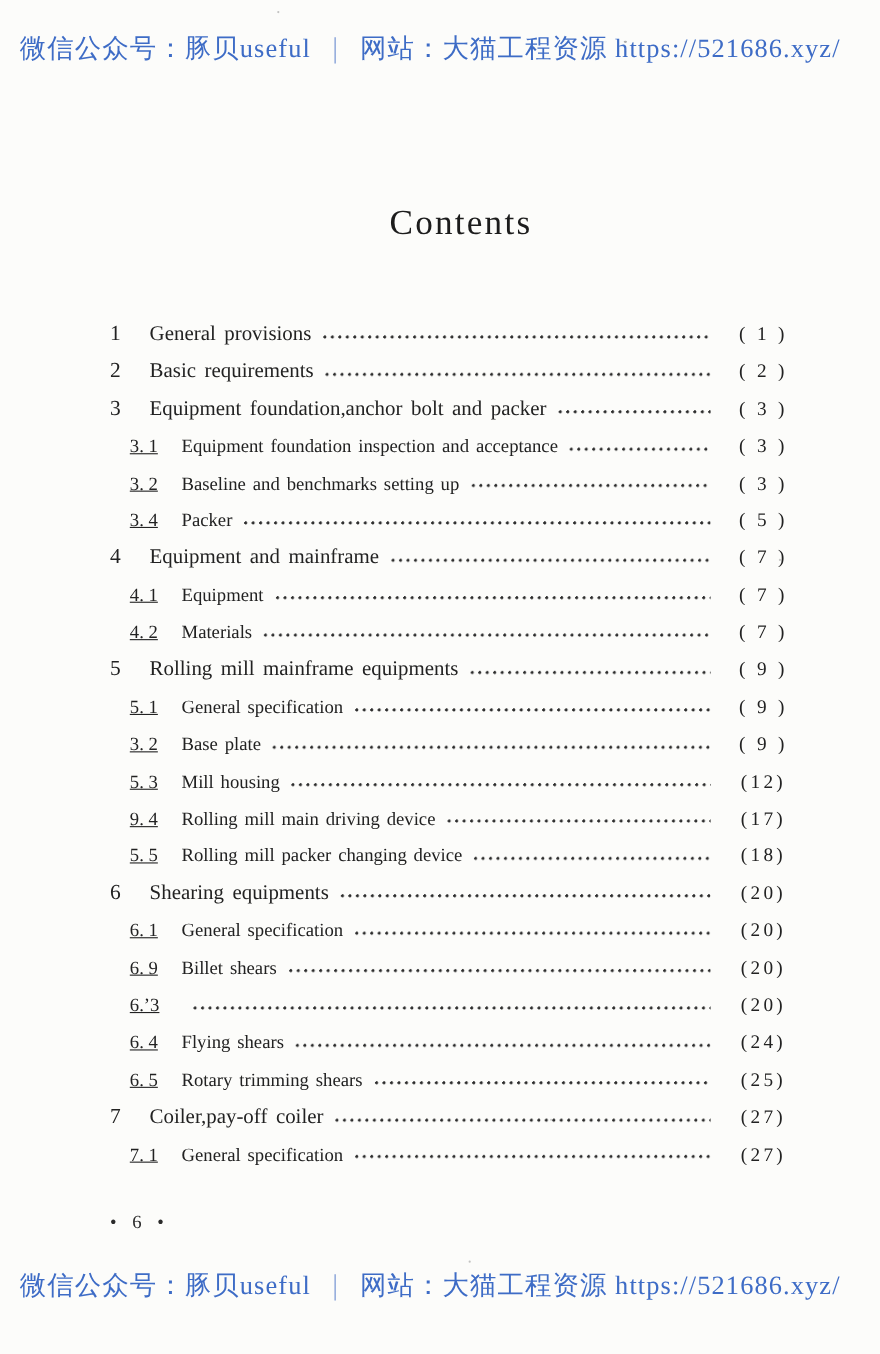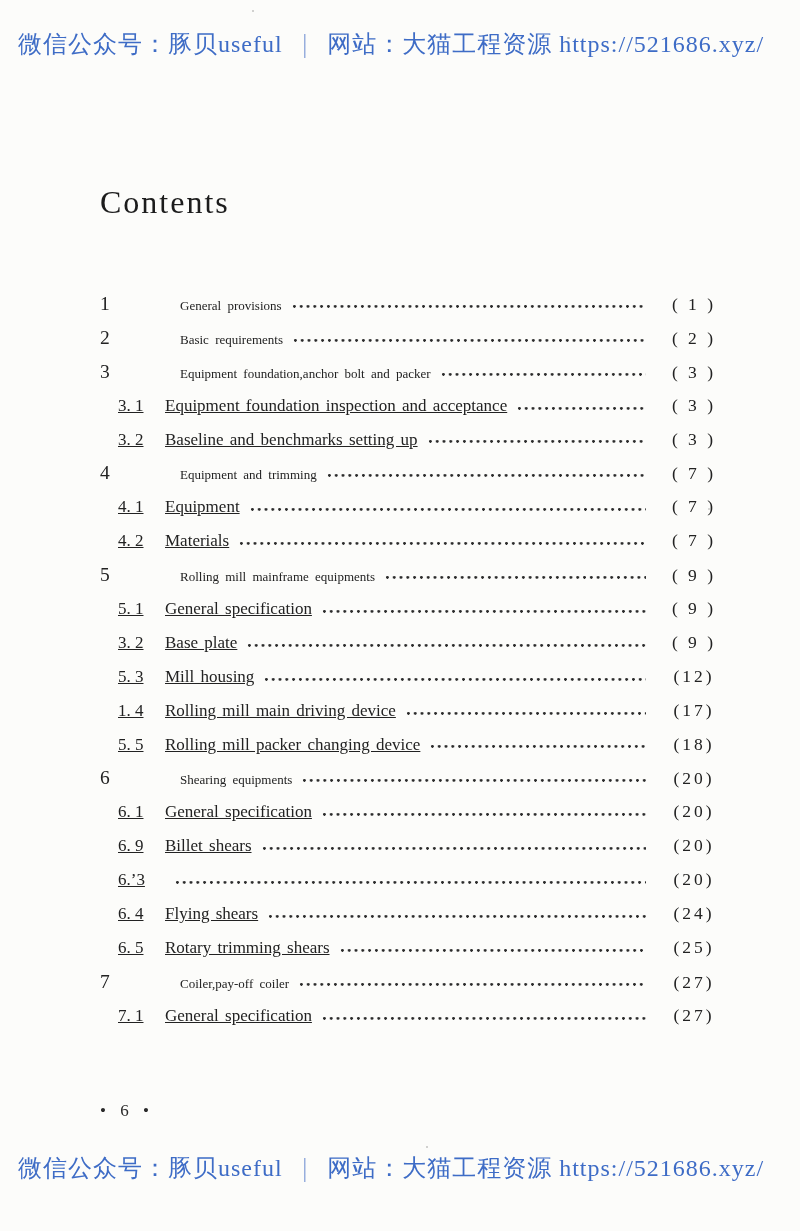--- a/index.html
+++ b/index.html
@@ -13,32 +13,32 @@
   .banner{
     position:absolute;left:18px;width:770px;white-space:nowrap;
     font-size:24px;letter-spacing:1px;color:#3e6cc6;
     font-family:"Liberation Serif","DejaVu Serif",serif;
   }
   .banner.top{top:28px;}
   .banner.bottom{top:1152px;}
   .banner .sep{color:#97aedd;padding:0 10px;font-weight:300;}
   
   .doc-title{
-    position:absolute;top:184px;left:100px;width:638px;
+    position:absolute;top:184px;left:100px;width:638px;text-align:center;
     font-size:32px;letter-spacing:2px;color:#1c1c1c;
   }
   
   .toc{position:absolute;top:287px;left:100px;width:638px;}
   .toc-row{display:flex;align-items:baseline;height:33.9px;}
   .toc-row .num,.toc-row .label,.toc-row .pageref{line-height:33.9px;white-space:nowrap;}
   .toc-row.l1 .num{width:36px;flex:none;font-size:19.5px;}
-  .toc-row.l1 .label{font-size:13px;word-spacing:3px;margin-left:44px;}
+  .toc-row.l1 .label{font-size:19px;word-spacing:3px;}
   .toc-row.l2{padding-left:18px;}
   .toc-row.l2 .num{width:47px;flex:none;font-size:17px;text-decoration:underline;}
-  .toc-row.l2 .label{font-size:17px;word-spacing:2px;text-decoration:underline;}
+  .toc-row.l2 .label{font-size:17px;word-spacing:2px;}
   .leader{
     flex:1;align-self:flex-end;height:5px;margin:0 4px 12px 10px;
     background-image:radial-gradient(circle at 2.4px 2.4px,#2c2c2c 1.15px,rgba(0,0,0,0) 1.6px);
     background-size:6.8px 5px;background-repeat:repeat-x;background-position:left center;
     min-width:14px;
   }
   .pageref{flex:none;width:88px;text-align:center;font-size:17.5px;letter-spacing:3px;}
   
   .folio{position:absolute;top:1100px;left:100px;font-size:17px;letter-spacing:5px;color:#2a2a2a;line-height:22px;}
   
@@ -88,24 +88,30 @@
   </div>
 
   <div class="toc-row l2">
     <span class="num">3. 2</span>
     <span class="label">Baseline and benchmarks setting up</span>
     <span class="leader"></span>
     <span class="pageref">( 3 )</span>
   </div>
 
 
+  <div class="toc-row l2">
+    <span class="num">3. 4</span>
+    <span class="label">Packer</span>
+    <span class="leader"></span>
+    <span class="pageref">( 5 )</span>
+  </div>
 
   <div class="toc-row l1">
     <span class="num">4</span>
-    <span class="label">Equipment and trimming</span>
+    <span class="label">Equipment and mainframe</span>
     <span class="leader"></span>
     <span class="pageref">( 7 )</span>
   </div>
 
   <div class="toc-row l2">
     <span class="num">4. 1</span>
     <span class="label">Equipment</span>
     <span class="leader"></span>
     <span class="pageref">( 7 )</span>
   </div>
@@ -139,21 +145,21 @@
   </div>
 
   <div class="toc-row l2">
     <span class="num">5. 3</span>
     <span class="label">Mill housing</span>
     <span class="leader"></span>
     <span class="pageref">(12)</span>
   </div>
 
   <div class="toc-row l2">
-    <span class="num">1. 4</span>
+    <span class="num">9. 4</span>
     <span class="label">Rolling mill main driving device</span>
     <span class="leader"></span>
     <span class="pageref">(17)</span>
   </div>
 
   <div class="toc-row l2">
     <span class="num">5. 5</span>
     <span class="label">Rolling mill packer changing device</span>
     <span class="leader"></span>
     <span class="pageref">(18)</span>

